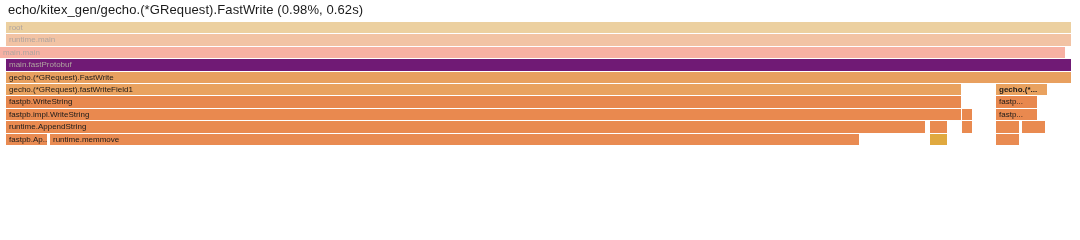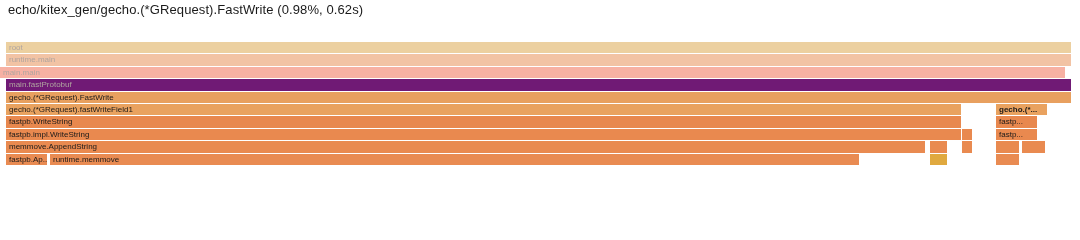--- a/index.html
+++ b/index.html
@@ -22,21 +22,20 @@
     color: #1a1a1a;
     letter-spacing: 0.1px;
     white-space: nowrap;
   }
   #flame {
     position: absolute;
     left: 0;
     top: 22px;
     width: 1080px;
     height: 126px;
-    margin-top: 20px;
   }
   .frame {
     position: absolute;
     height: 12.4px;
     box-sizing: border-box;
     border: 1px solid #ffffff;
     border-top: none;
     border-left: none;
     overflow: hidden;
     white-space: nowrap;
@@ -61,21 +60,21 @@
     <div class="frame dim" style="left: 0; top: 24.8px; width: 1066px; background: rgb(247, 177, 163);">main.main</div>
     <div class="frame dim" style="left: 6px; top: 37.2px; width: 1066px; background: #701a75;">main.fastProtobuf</div>
     <div class="frame" style="left: 6px; top: 49.6px; width: 1066px; background: rgb(232, 160, 95);">gecho.(*GRequest).FastWrite</div>
     <div class="frame" style="left: 6px; top: 62px; width: 956px; background: rgb(233, 162, 95);">gecho.(*GRequest).fastWriteField1</div>
     <div class="frame" style="left: 996px; top: 62px; width: 52px; background: rgb(233, 162, 95); font-weight: bold;">gecho.(*...</div>
     <div class="frame" style="left: 6px; top: 74.4px; width: 956px; background: rgb(232, 136, 78);">fastpb.WriteString</div>
     <div class="frame" style="left: 996px; top: 74.4px; width: 42px; background: rgb(232, 136, 78);">fastp...</div>
     <div class="frame" style="left: 6px; top: 86.8px; width: 956px; background: rgb(233, 137, 79);">fastpb.impl.WriteString</div>
     <div class="frame" style="left: 962px; top: 86.8px; width: 11px; background: rgb(233, 137, 79);"></div>
     <div class="frame" style="left: 996px; top: 86.8px; width: 42px; background: rgb(233, 137, 79);">fastp...</div>
-    <div class="frame" style="left: 6px; top: 99.2px; width: 920px; background: rgb(233, 138, 80);">memmove.AppendString</div>
+    <div class="frame" style="left: 6px; top: 99.2px; width: 920px; background: rgb(233, 138, 80);">runtime.AppendString</div>
     <div class="frame" style="left: 930px; top: 99.2px; width: 18px; background: rgb(233, 138, 80);"></div>
     <div class="frame" style="left: 962px; top: 99.2px; width: 11px; background: rgb(233, 138, 80);"></div>
     <div class="frame" style="left: 996px; top: 99.2px; width: 24px; background: rgb(233, 138, 80);"></div>
     <div class="frame" style="left: 1022px; top: 99.2px; width: 24px; background: rgb(233, 138, 80);"></div>
     <div class="frame" style="left: 6px; top: 111.6px; width: 42px; background: rgb(233, 139, 82);">fastpb.Ap...</div>
     <div class="frame" style="left: 50px; top: 111.6px; width: 810px; background: rgb(233, 139, 82);">runtime.memmove</div>
     <div class="frame" style="left: 930px; top: 111.6px; width: 18px; background: rgb(224, 169, 63);"></div>
     <div class="frame" style="left: 996px; top: 111.6px; width: 24px; background: rgb(233, 139, 82);"></div>
   </div>
 

